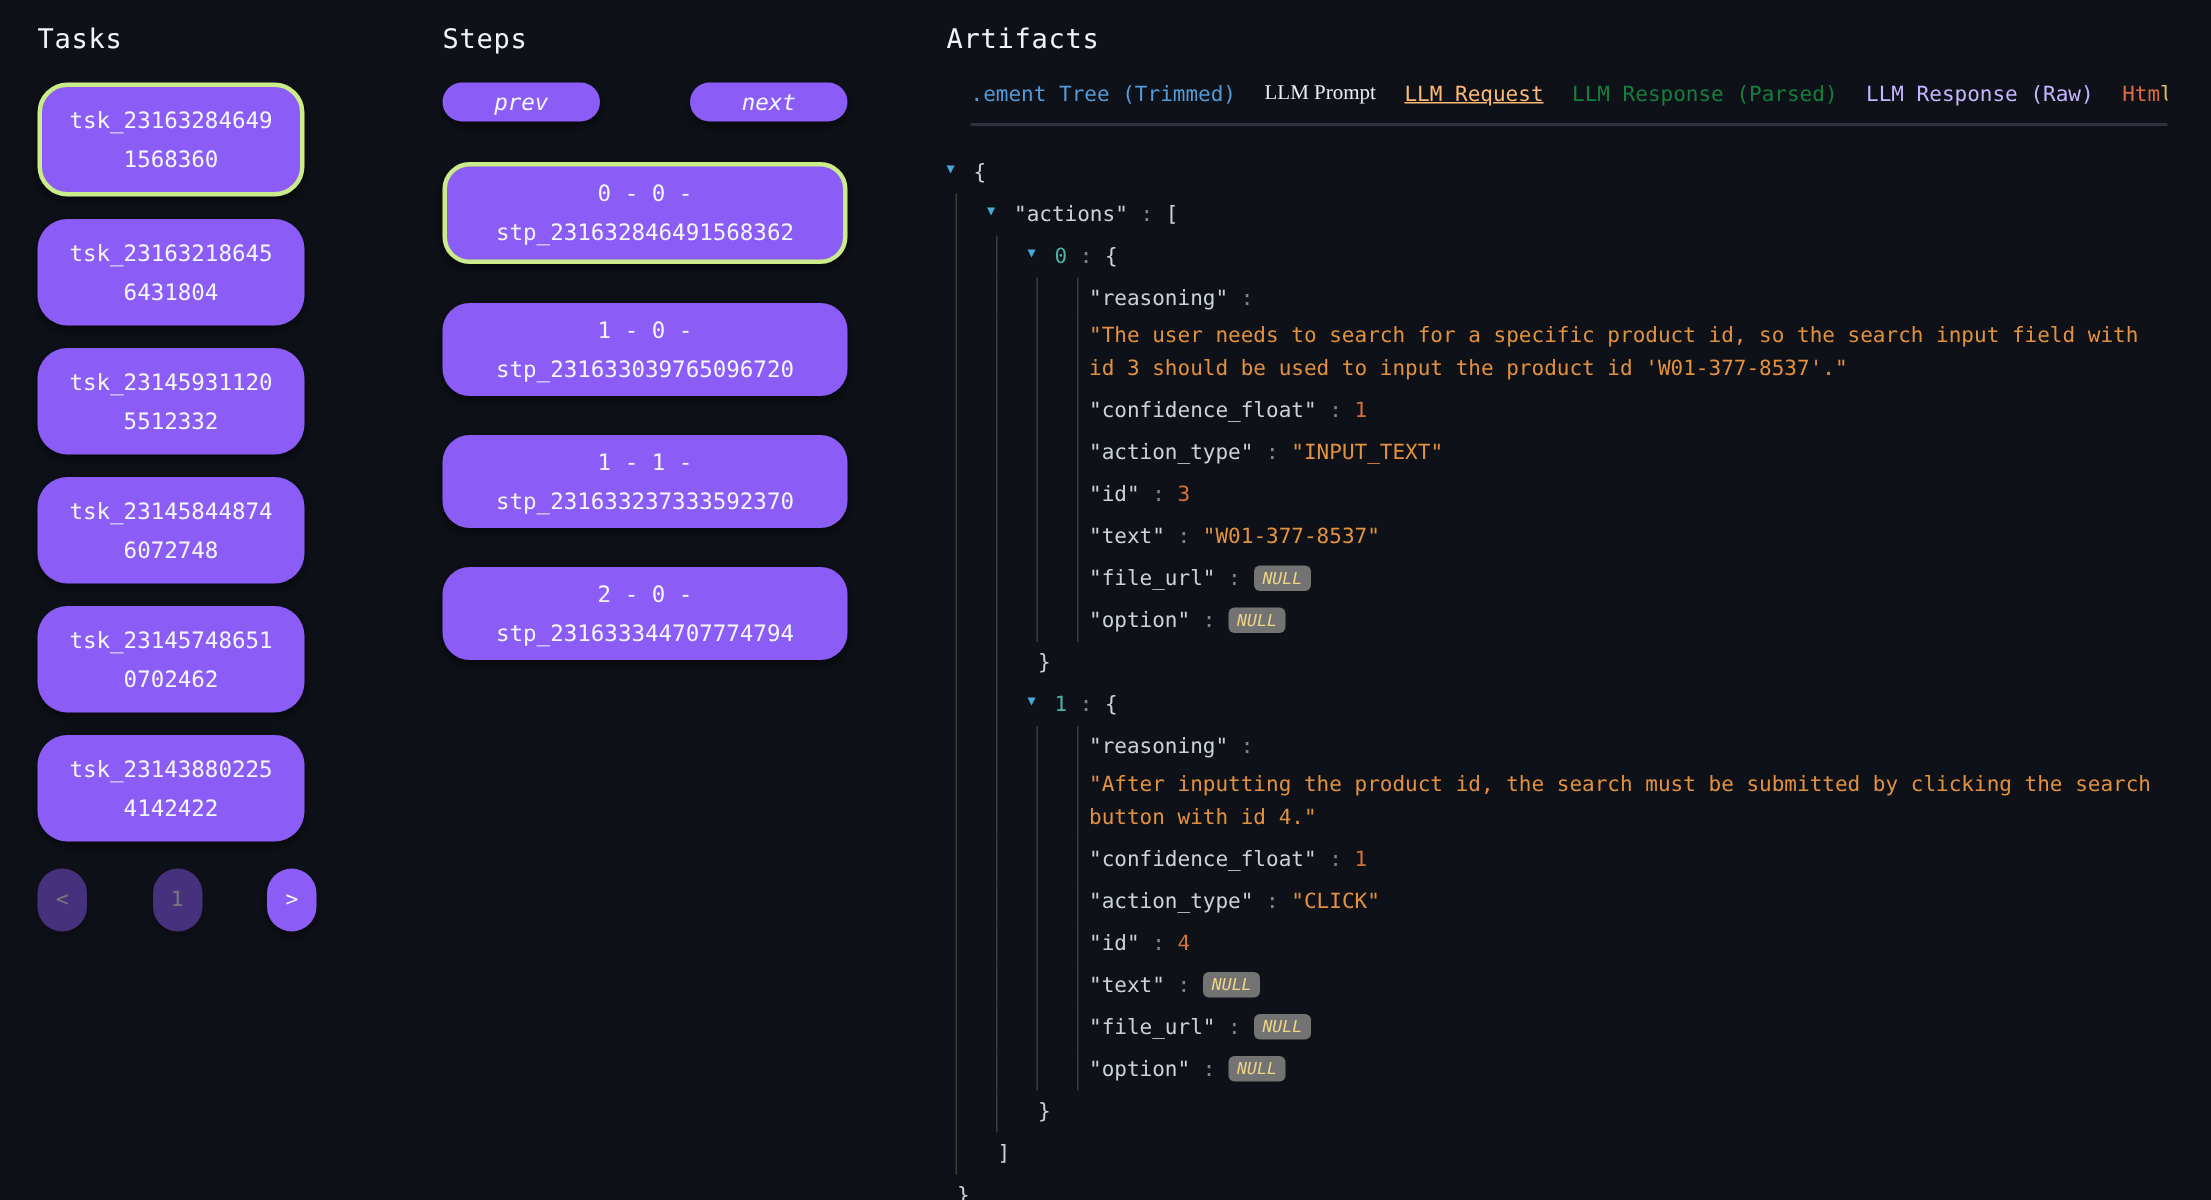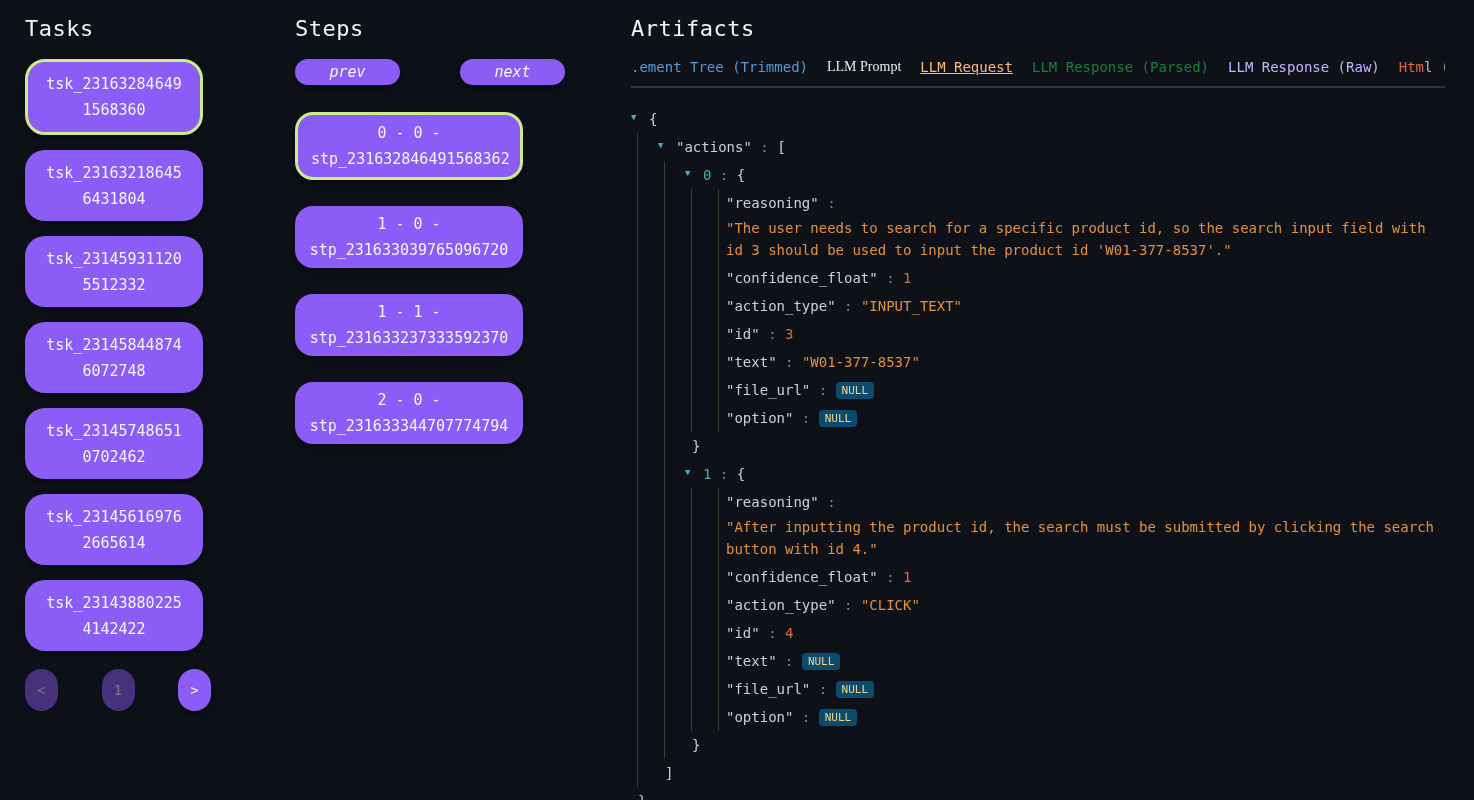--- a/index.html
+++ b/index.html
@@ -3,78 +3,77 @@
 <meta charset="utf-8">
 <style>
   html,body{margin:0;padding:0;background:#0e1118;width:1474px;height:800px;overflow:hidden;
     font-family:"DejaVu Sans Mono",monospace;color:#e9ecf2;}
   .app{display:flex;width:1474px;height:800px;}
 
   
   .tasks-col{width:243px;flex:none;padding:0 0 0 25px;box-sizing:content-box;}
   .steps-col{width:309px;flex:none;padding:0 0 0 27px;}
   .artifacts-col{flex:1;padding:0 29px 0 27px;min-width:0;}
-  .col-title{font-size:22px;color:#f2f4f8;margin:16px 0 18px 0;font-weight:500;letter-spacing:.5px;}
+  .col-title{font-size:18px;color:#f2f4f8;margin:16px 0 18px 0;font-weight:500;letter-spacing:.5px;}
 
   
   .btn{background:#8b5cf6;border:none;border-radius:20px;color:#f3f6fa;
     font-family:"DejaVu Sans Mono",monospace;font-size:15px;cursor:pointer;
     box-shadow:0 3px 7px rgba(0,0,0,.5);box-sizing:border-box;}
   .task-btn{display:block;width:178px;min-height:71px;margin:0 0 15px 0;padding:9px 17px;
     line-height:26px;text-align:center;word-break:break-all;}
   .task-btn.selected{border:3px solid #cbec89;}
-  .step-btn{display:block;width:228px;min-height:62px;margin:0 0 26px 0;padding:5px 13px;
+  .step-btn{display:block;width:270px;min-height:62px;margin:0 0 26px 0;padding:5px 13px;
     line-height:26px;text-align:center;border-radius:18px;}
   .step-btn.selected{border:3px solid #cbec89;}
   .steps-nav{display:flex;justify-content:space-between;width:270px;margin:3px 0 27px 0;}
   .nav-btn{width:105px;height:26px;border-radius:21px;font-style:italic;}
   .pagination{display:flex;justify-content:space-between;width:186px;margin-top:18px;}
   .page-btn{width:33px;height:42px;border-radius:17px;font-size:14px;padding:0;}
   .page-btn.dim{opacity:.45;}
 
   
   .tab-bar{display:flex;gap:19px;align-items:flex-end;white-space:nowrap;overflow:hidden;
-    border-bottom:2px solid #2d323c;padding-bottom:11px;margin-top:14px;}
+    border-bottom:2px solid #2d323c;padding-bottom:11px;margin-top:14px;margin-left:16px;}
   .tab{font-size:14px;position:relative;flex:none;}
   .tab.active::after{content:'';position:absolute;left:0;right:0;bottom:-14px;height:3px;
     background:#e8483b;border-radius:1px;}
 
   
   .json-tree{padding-top:17px;font-size:14px;}
   .jline{display:flex;align-items:stretch;}
   .ind{flex:none;width:27px;position:relative;}
   .ind::before{content:'';position:absolute;left:6px;top:0;bottom:0;width:1px;background:#434639;opacity:.85;}
   .ind.tail{width:14px;}
   .arrow{flex:none;width:18px;padding-top:8px;font-size:9px;line-height:1;color:#49a9d6;}
   .jcontent{flex:1;min-width:0;line-height:22px;padding:3px 0;word-break:break-word;}
   .jline.str .jcontent{padding-top:0;}
   .jline.close .jcontent{padding-left:7px;}
   .sk{color:#ccd2da;}
   .sc{color:#7e8591;}
   .sb{color:#ccd2da;}
   .ss{color:#e2913e;}
   .sn{color:#d3723a;}
   .si{color:#49b4a4;}
-  .snull{display:inline-block;background:#0c4a6e;color:#eed585;font-size:11px;line-height:15px;
-    padding:1px 6px;border-radius:4px;vertical-align:1px;}
+  .snull{display:inline-block;background:#737373;color:#eed585;font-size:11px;line-height:15px;
+    padding:1px 6px;border-radius:4px;vertical-align:1px;font-style:italic;}
 </style>
 </head>
 <body>
 
 <div class="app">
 
   <div class="tasks-col">
     <div class="col-title">Tasks</div>
     <div>
         <button class="btn task-btn selected">tsk_231632846491568360</button>
         <button class="btn task-btn">tsk_231632186456431804</button>
         <button class="btn task-btn">tsk_231459311205512332</button>
         <button class="btn task-btn">tsk_231458448746072748</button>
         <button class="btn task-btn">tsk_231457486510702462</button>
-        <button class="btn task-btn">tsk_231456169762665614</button>
         <button class="btn task-btn">tsk_231438802254142422</button>
       </div>
     <div class="pagination">
       <button class="btn page-btn dim">&lt;</button>
       <button class="btn page-btn dim">1</button>
       <button class="btn page-btn">&gt;</button>
     </div>
   </div>
 
   <div class="steps-col">

